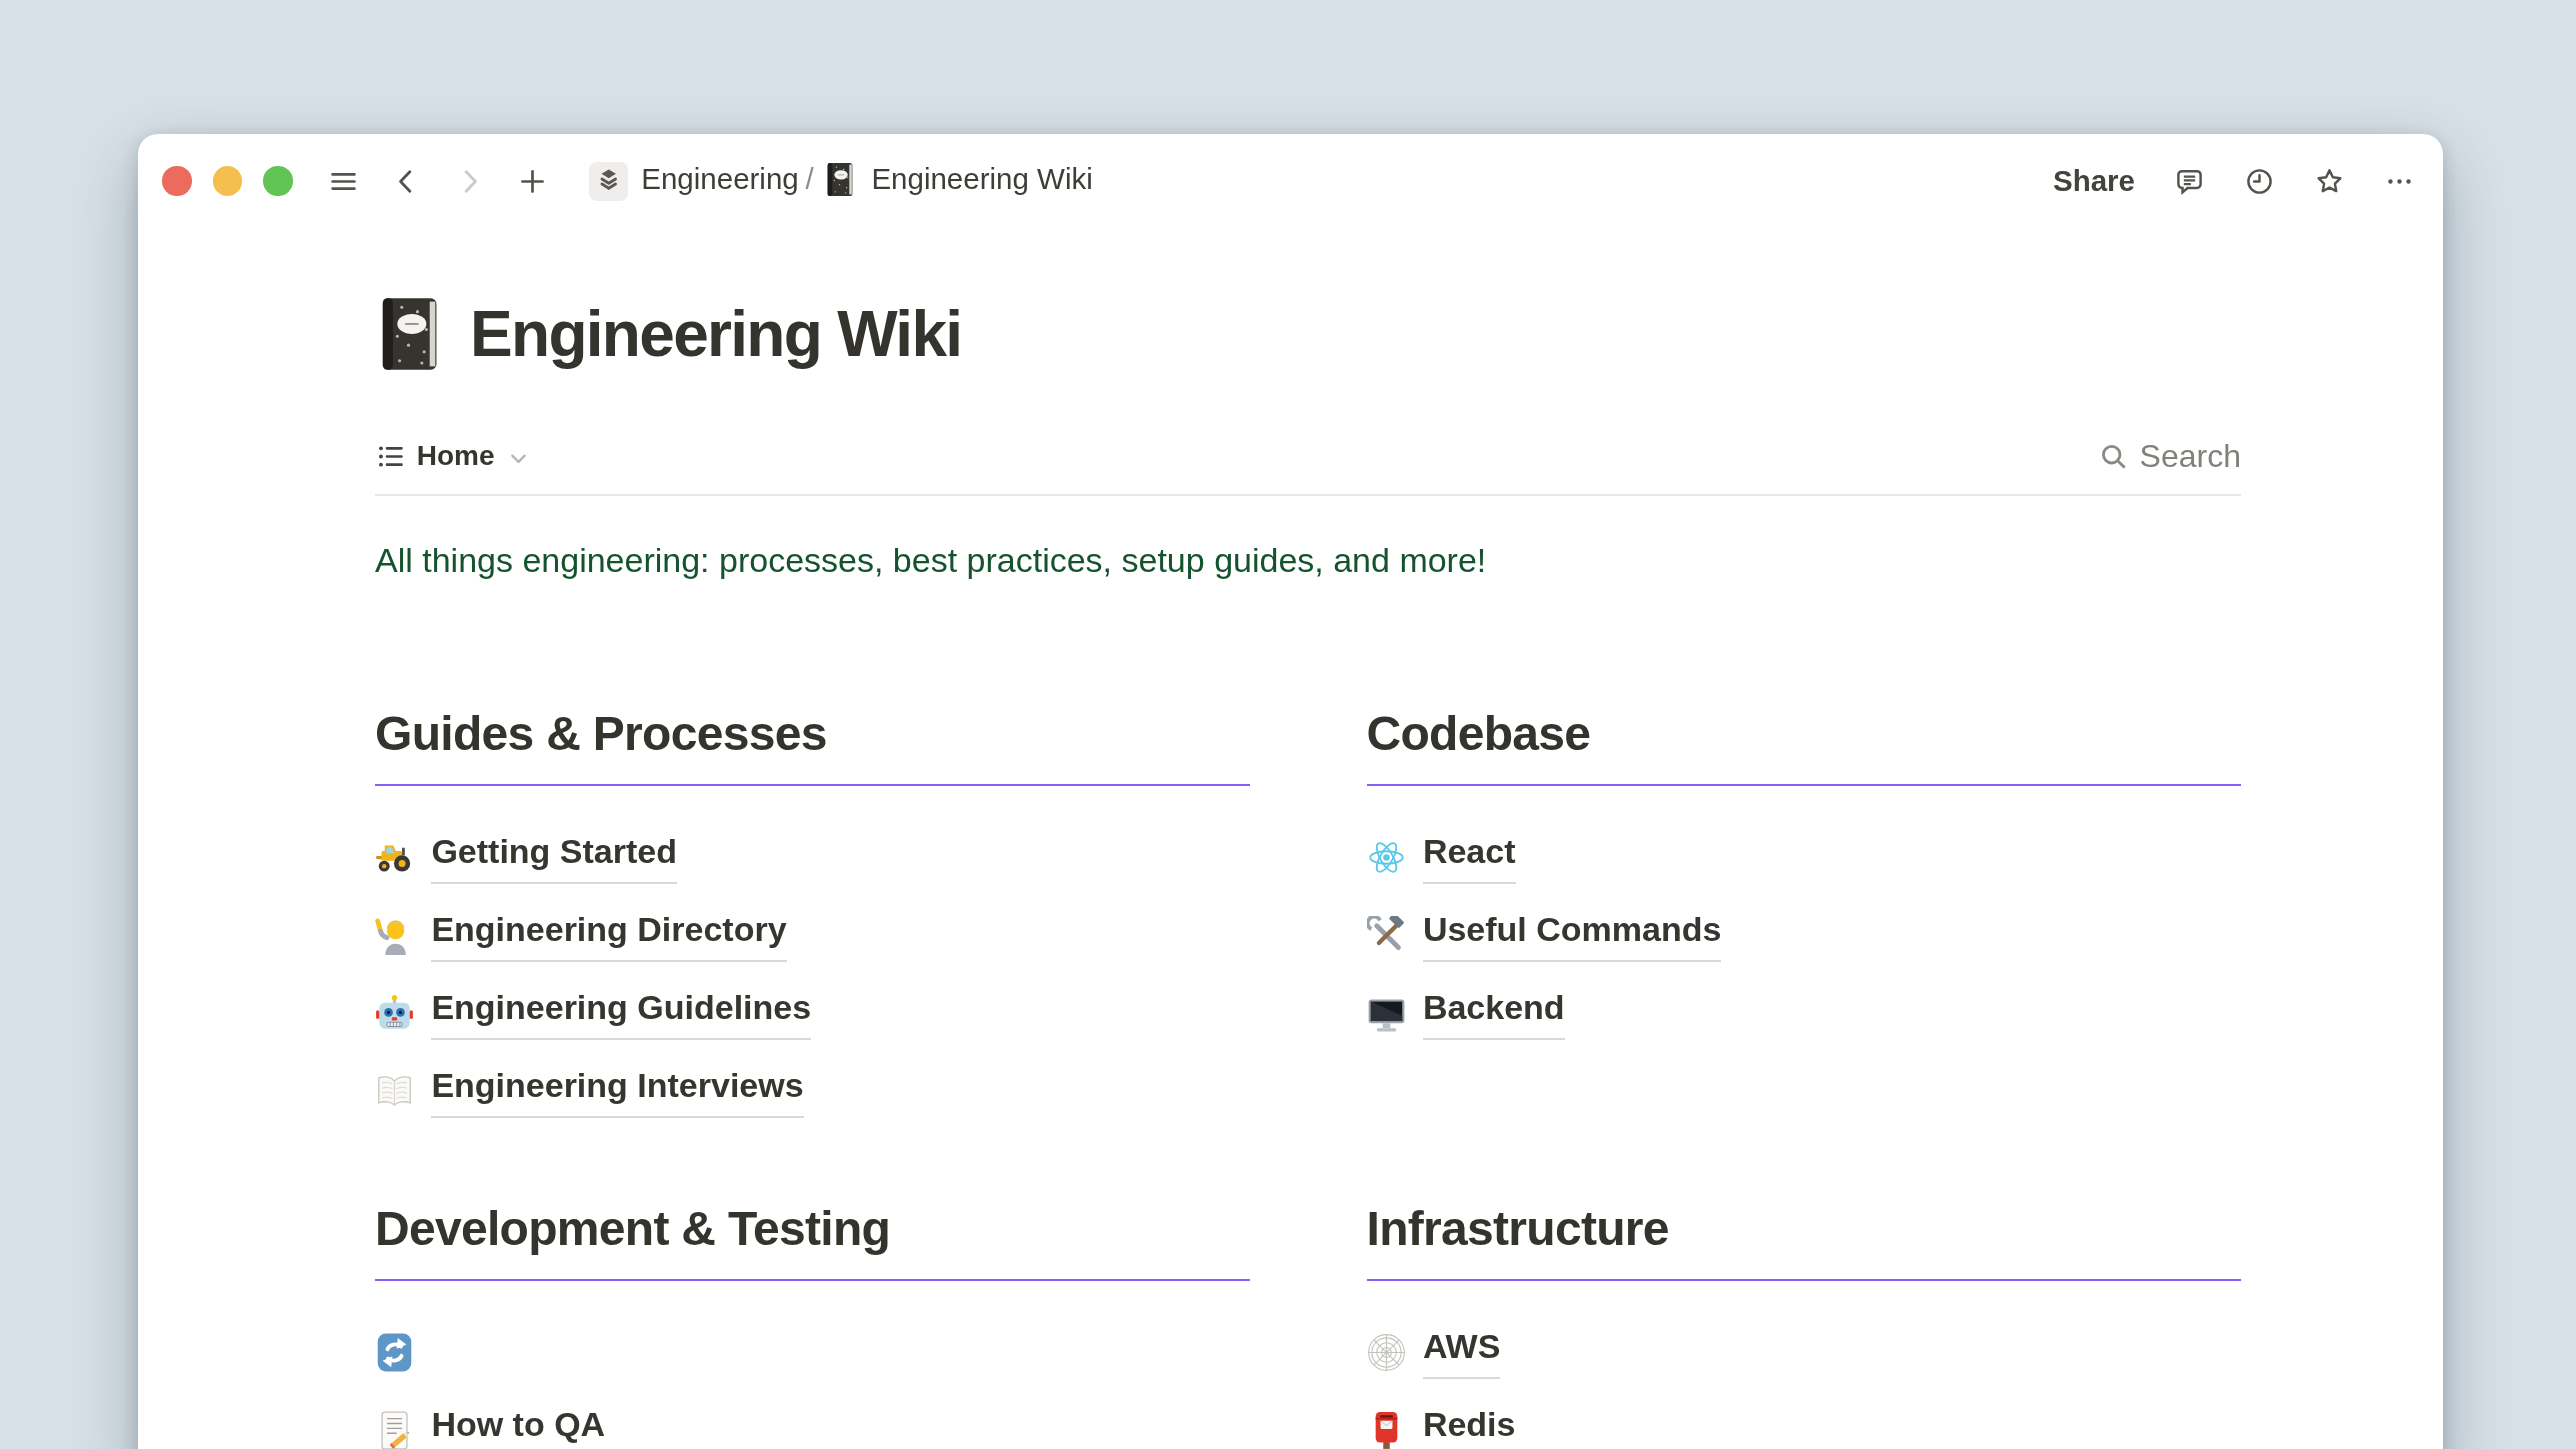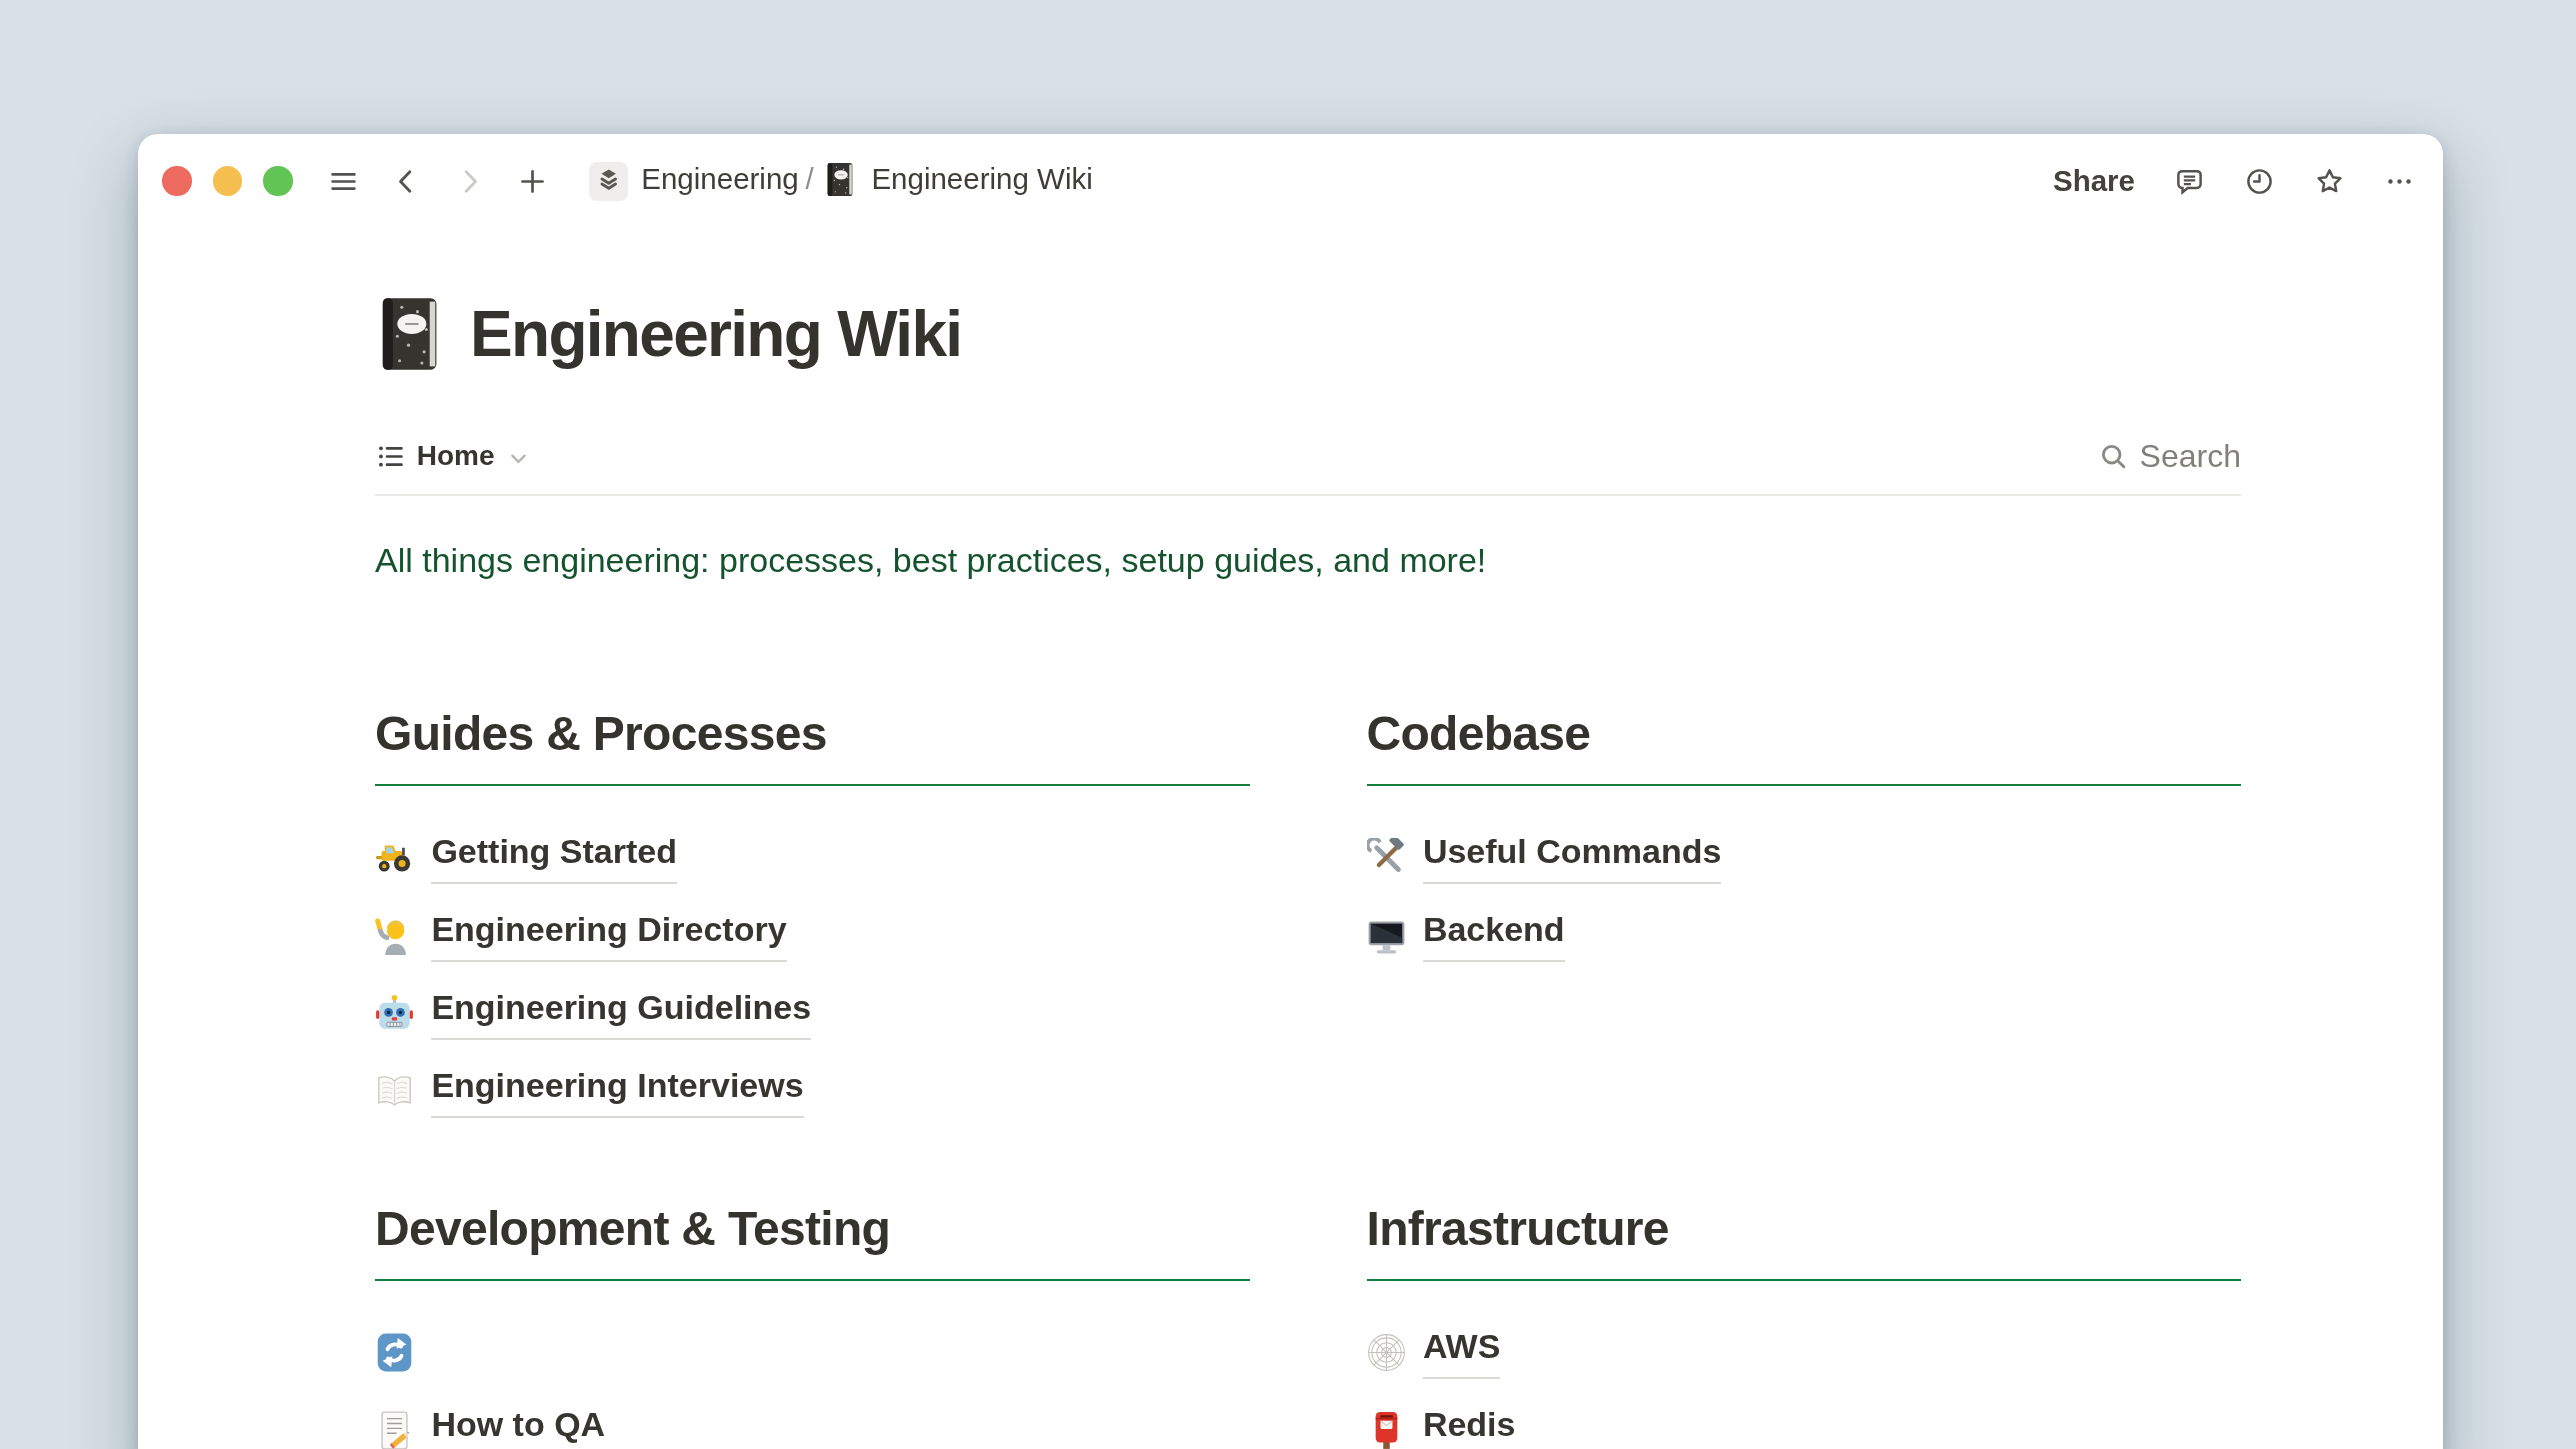--- a/index.html
+++ b/index.html
@@ -55,21 +55,21 @@
   .view-tab .chev svg { width:100%; height:100%; }
   .search { display:flex; align-items:center; gap:10.7px; color:#82807b; font-size:32px; }
   .search .ic { width:31px; height:31px; display:inline-flex; }
   .search .ic svg { width:100%; height:100%; }
 
   .rule { margin-top:17.4px; border-bottom:2px solid #e9e8e5; }
   .desc { margin-top:43px; font-size:34px; line-height:43px; color:#14532d; }
 
   .sections { margin-top:125px; display:grid; grid-template-columns:1fr 1fr; column-gap:117px; row-gap:58px; }
   .sec-h { font-size:48px; line-height:54px; font-weight:700; letter-spacing:-0.7px; color:#35332e;
-           padding-bottom:23px; border-bottom:2px solid #15803d; }
+           padding-bottom:23px; border-bottom:2px solid #8b5cf6; }
   .sec-items { padding-top:46px; }
   .item { display:flex; align-items:center; gap:17.4px; margin-bottom:28px; height:50px; }
   .item-ico { width:39px; height:39px; flex:0 0 auto; display:flex; align-items:center; justify-content:center; }
   .item-ico svg { width:39px; height:39px; }
   .item-label {
     font-size:34px; line-height:42px; font-weight:600; color:#37352f; text-decoration:none;
     padding-bottom:10px; border-bottom:2.7px solid #dbd9d5; cursor:pointer;
   }
 </style>
 </head>
@@ -272,20 +272,33 @@
                   </svg>
                 </span>
     <a class="item-label">Engineering Interviews</a>
   </div>
 </div>
   </section>
 
   <section class="section">
     <h2 class="sec-h">Codebase</h2>
     <div class="sec-items">
+  <div class="item">
+    <span class="item-ico">
+                  <svg viewBox="0 0 72 72">
+                    <g fill="none" stroke="#5ac8e8" stroke-width="3.4">
+                      <ellipse cx="36" cy="36" rx="30" ry="11.5"></ellipse>
+                      <ellipse cx="36" cy="36" rx="30" ry="11.5" transform="rotate(60 36 36)"></ellipse>
+                      <ellipse cx="36" cy="36" rx="30" ry="11.5" transform="rotate(120 36 36)"></ellipse>
+                    </g>
+                    <circle cx="36" cy="36" r="6" fill="#5ac8e8"></circle>
+                  </svg>
+                </span>
+    <a class="item-label">React</a>
+  </div>
 
   <div class="item">
     <span class="item-ico">
                   <svg viewBox="0 0 72 72">
                     <path d="M8 24A12 12 0 1 1 24 8" fill="none" stroke="#99a1a8" stroke-width="7"></path>
                     <line x1="18" y1="18" x2="58" y2="58" stroke="#99a1a8" stroke-width="9" stroke-linecap="round"></line>
                     <line x1="54" y1="18" x2="22" y2="50" stroke="#8a6a47" stroke-width="8" stroke-linecap="round"></line>
                     <rect x="42" y="1" width="26" height="15" rx="3" fill="#6f7982" transform="rotate(45 55 8)"></rect>
                   </svg>
                 </span>

